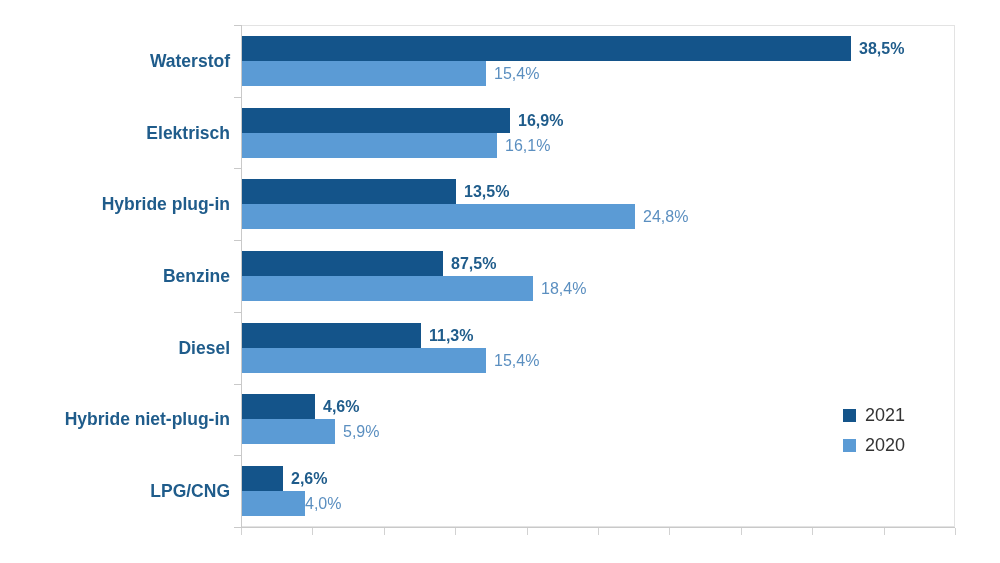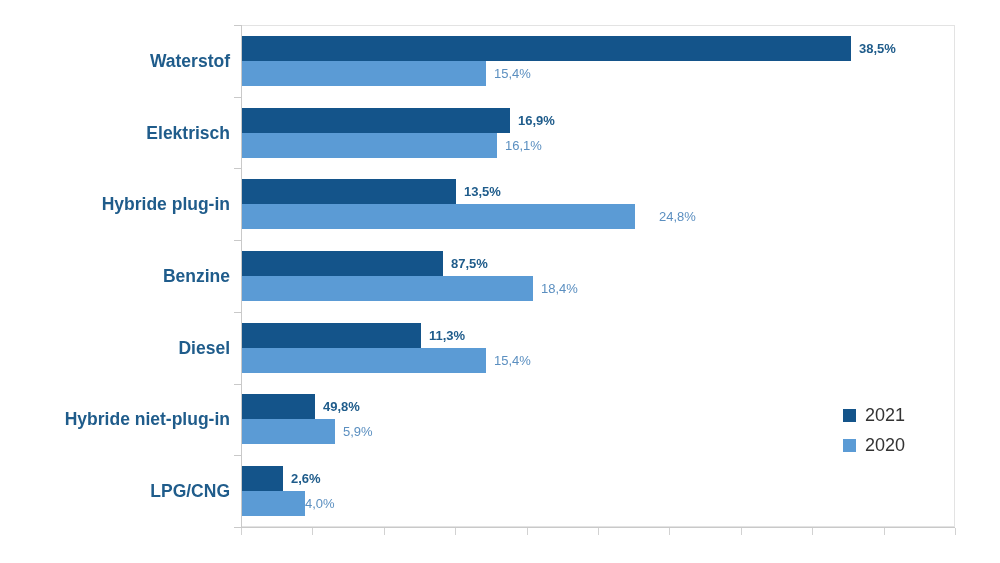--- a/index.html
+++ b/index.html
@@ -102,21 +102,21 @@
     height: 25px;
   }
   .bar.series-2021 { background: #14548A; }
   .bar.series-2020 { background: #5B9BD5; }
 
   .bar-value {
     position: absolute;
     top: 50%;
     transform: translateY(-50%);
     white-space: nowrap;
-    font-size: 13px;
+    font-size: 16px;
     line-height: 20px;
   }
   .bar-value.series-2021 {
     color: #1F5C8B;
     font-weight: bold;
   }
   .bar-value.series-2020 {
     color: #5B8FC0;
     font-weight: normal;
   }
@@ -194,21 +194,21 @@
       </div>
       <div class="cat-row" style="top: 97px; height: 72px;"></div>
       <div class="category-tick" style="left: 234px; top: 168px;"></div>
       <div class="cat-label" style="top: 194px;">Hybride plug-in</div>
       <div class="bar-wrap" style="top: 179px; width: 239px;">
         <div class="bar series-2021" style="width: 214px; background: rgb(20, 84, 138);"></div>
         <div class="bar-value series-2021" style="left: 222px; color: rgb(31, 92, 139);">13,5%</div>
       </div>
       <div class="bar-wrap" style="top: 204px; width: 393px;">
         <div class="bar series-2020" style="width: 393px; background: rgb(91, 155, 213);"></div>
-        <div class="bar-value series-2020" style="left: 401px; color: rgb(91, 143, 192); margin-left: 16px;">24,8%</div>
+        <div class="bar-value series-2020" style="left: 401px; color: rgb(91, 143, 192);">24,8%</div>
       </div>
       <div class="cat-row" style="top: 168px; height: 72px;"></div>
       <div class="category-tick" style="left: 234px; top: 240px;"></div>
       <div class="cat-label" style="top: 266px;">Benzine</div>
       <div class="bar-wrap" style="top: 251px; width: 201px;">
         <div class="bar series-2021" style="width: 201px; background: rgb(20, 84, 138);"></div>
         <div class="bar-value series-2021" style="left: 209px; color: rgb(31, 92, 139);">87,5%</div>
       </div>
       <div class="bar-wrap" style="top: 276px; width: 291px;">
         <div class="bar series-2020" style="width: 291px; background: rgb(91, 155, 213);"></div>
@@ -223,21 +223,21 @@
       </div>
       <div class="bar-wrap" style="top: 348px; width: 244px;">
         <div class="bar series-2020" style="width: 244px; background: rgb(91, 155, 213);"></div>
         <div class="bar-value series-2020" style="left: 252px; color: rgb(91, 143, 192);">15,4%</div>
       </div>
       <div class="cat-row" style="top: 312px; height: 72px;"></div>
       <div class="category-tick" style="left: 234px; top: 384px;"></div>
       <div class="cat-label" style="top: 409px;">Hybride niet-plug-in</div>
       <div class="bar-wrap" style="top: 394px; width: 73px;">
         <div class="bar series-2021" style="width: 73px; background: rgb(20, 84, 138);"></div>
-        <div class="bar-value series-2021" style="left: 81px; color: rgb(31, 92, 139);">49,8%</div>
+        <div class="bar-value series-2021" style="left: 81px; color: rgb(31, 92, 139);">4,6%</div>
       </div>
       <div class="bar-wrap" style="top: 419px; width: 93px;">
         <div class="bar series-2020" style="width: 93px; background: rgb(91, 155, 213);"></div>
         <div class="bar-value series-2020" style="left: 101px; color: rgb(91, 143, 192);">5,9%</div>
       </div>
       <div class="cat-row" style="top: 384px; height: 72px;"></div>
       <div class="category-tick" style="left: 234px; top: 455px;"></div>
       <div class="cat-label" style="top: 481px;">LPG/CNG</div>
       <div class="bar-wrap" style="top: 466px; width: 41px;">
         <div class="bar series-2021" style="width: 41px; background: rgb(20, 84, 138);"></div>

